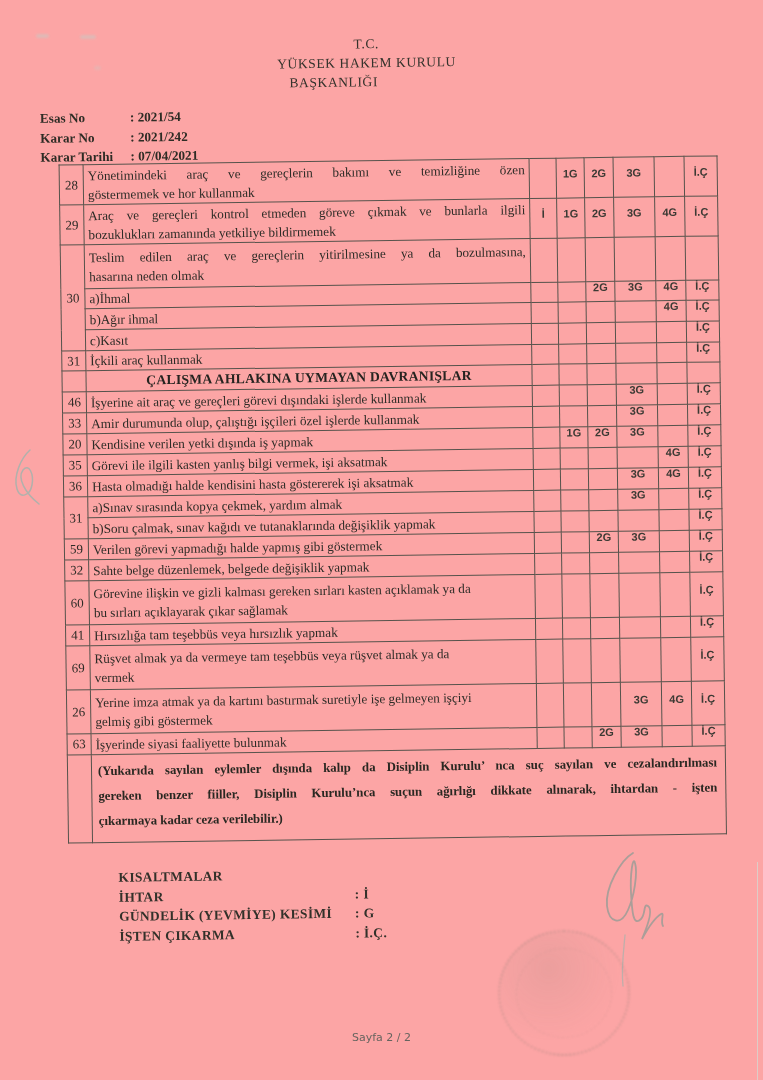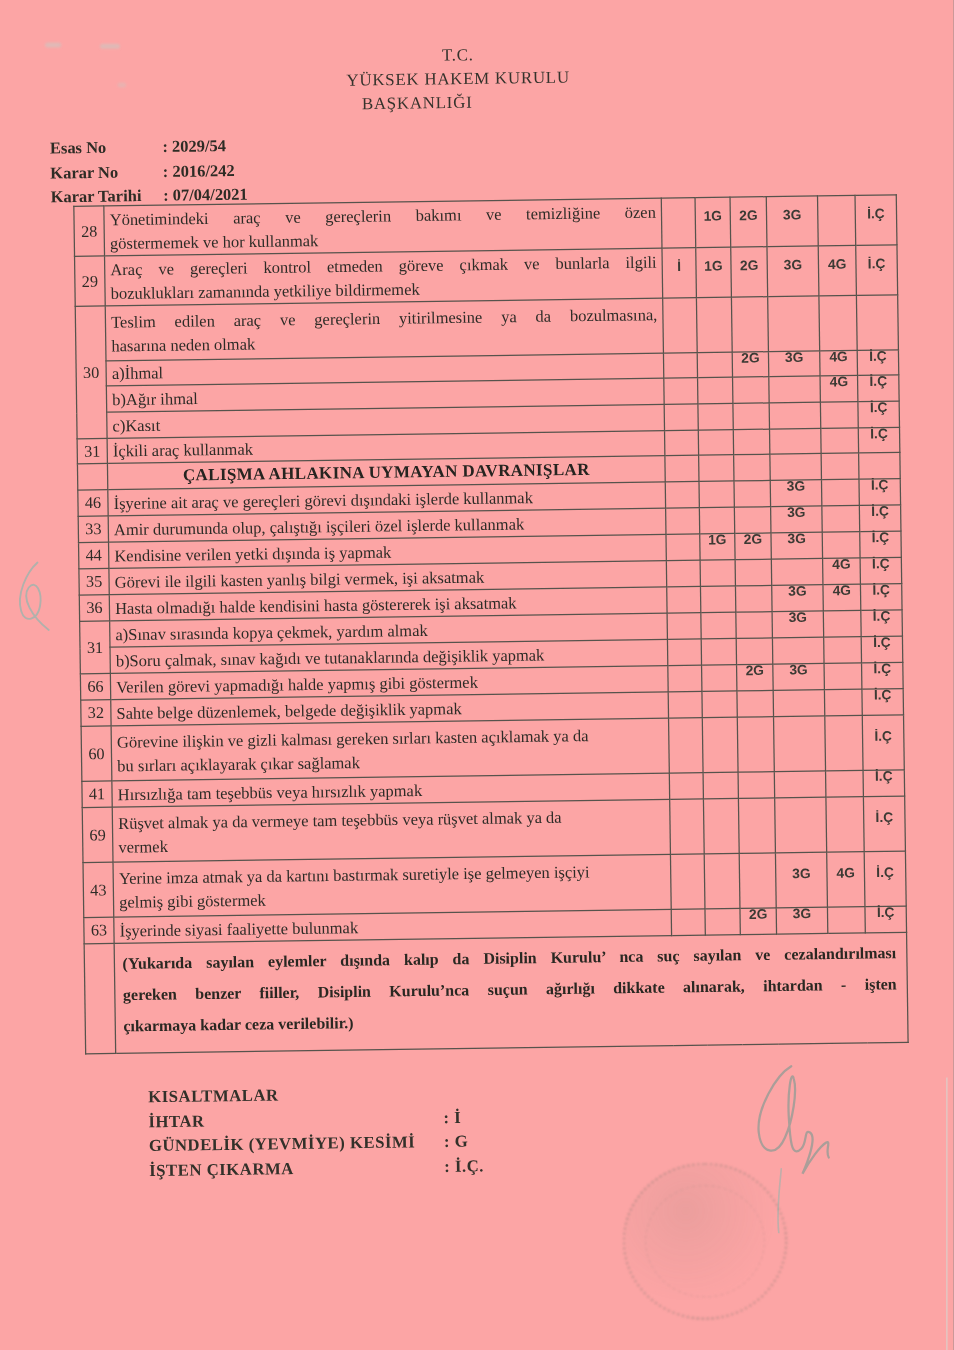--- a/index.html
+++ b/index.html
@@ -69,25 +69,25 @@
 
     <div class="org">
       <div class="c">T.C.</div>
       <div>YÜKSEK HAKEM KURULU</div>
       <div class="indent">BAŞKANLIĞI</div>
     </div>
 
     <div class="meta">
       <div class="meta-row">
         <span class="ml">Esas No</span>
-        <span>: 2029/54</span>
+        <span>: 2021/54</span>
       </div>
       <div class="meta-row">
         <span class="ml">Karar No</span>
-        <span>: 2016/242</span>
+        <span>: 2021/242</span>
       </div>
       <div class="meta-row">
         <span class="ml">Karar Tarihi</span>
         <span>: 07/04/2021</span>
       </div>
     </div>
 
     <table class="disc-table">
       <colgroup>
         <col style="width:24px">
@@ -218,21 +218,21 @@
               <span class="l">Amir durumunda olup, çalıştığı işçileri özel işlerde kullanmak</span>
             </td>
         <td class="s"><span></span></td>
         <td class="s"><span></span></td>
         <td class="s"><span></span></td>
         <td class="s"><span>3G</span></td>
         <td class="s"><span></span></td>
         <td class="s"><span>İ.Ç</span></td>
       </tr>
       <tr class="h21">
-        <td class="no">44</td>
+        <td class="no">20</td>
         <td>
               <span class="l">Kendisine verilen yetki dışında iş yapmak</span>
             </td>
         <td class="s"><span></span></td>
         <td class="s"><span>1G</span></td>
         <td class="s"><span>2G</span></td>
         <td class="s"><span>3G</span></td>
         <td class="s"><span></span></td>
         <td class="s"><span>İ.Ç</span></td>
       </tr>
@@ -279,21 +279,21 @@
             </td>
         <td class="s"><span></span></td>
         <td class="s"><span></span></td>
         <td class="s"><span></span></td>
         <td class="s"><span></span></td>
         <td class="s"><span></span></td>
         <td class="s"><span>İ.Ç</span></td>
       </tr>
 
       <tr class="h21">
-        <td class="no">66</td>
+        <td class="no">59</td>
         <td>
               <span class="l">Verilen görevi yapmadığı halde yapmış gibi göstermek</span>
             </td>
         <td class="s"><span></span></td>
         <td class="s"><span></span></td>
         <td class="s"><span>2G</span></td>
         <td class="s"><span>3G</span></td>
         <td class="s"><span></span></td>
         <td class="s"><span>İ.Ç</span></td>
       </tr>
@@ -342,21 +342,21 @@
           <span class="l">vermek</span>
         </td>
         <td class="s"><span></span></td>
         <td class="s"><span></span></td>
         <td class="s"><span></span></td>
         <td class="s"><span></span></td>
         <td class="s"><span></span></td>
         <td class="s"><span>İ.Ç</span></td>
       </tr>
       <tr class="h44">
-        <td class="no">43</td>
+        <td class="no">26</td>
         <td>
           <span class="l">Yerine imza atmak ya da kartını bastırmak suretiyle işe gelmeyen işçiyi</span>
           <span class="l">gelmiş gibi göstermek</span>
         </td>
         <td class="s"><span></span></td>
         <td class="s"><span></span></td>
         <td class="s"><span></span></td>
         <td class="s"><span>3G</span></td>
         <td class="s"><span>4G</span></td>
         <td class="s"><span>İ.Ç</span></td>
@@ -412,13 +412,14 @@
 
   <svg style="left:588px;top:840px;" width="100" height="160" viewBox="0 0 100 160">
     <path d="M45,13 C33,20 17,47 19,66 C21,83 33,86 40,70 C46,57 50,33 47,23 C45,15 42,34 43,53
              C44,71 45,87 53,79 C58,74 55,63 60,66 C66,70 57,92 54,99 C60,88 68,77 73,74 C77,72 72,81 75,86" fill="none" stroke="#9c9c97" stroke-width="1.8" stroke-linecap="round" opacity="0.85"></path>
     <path d="M37,95 C36,108 33,128 35,146" fill="none" stroke="#b0b0ab" stroke-width="1.3" stroke-linecap="round" opacity="0.8"></path>
   </svg>
 
   <div class="stamp"></div>
   <div class="edge-r"></div>
 
+  <div class="pageno">Sayfa 2 / 2</div>
 </div>
 
 </body></html>

